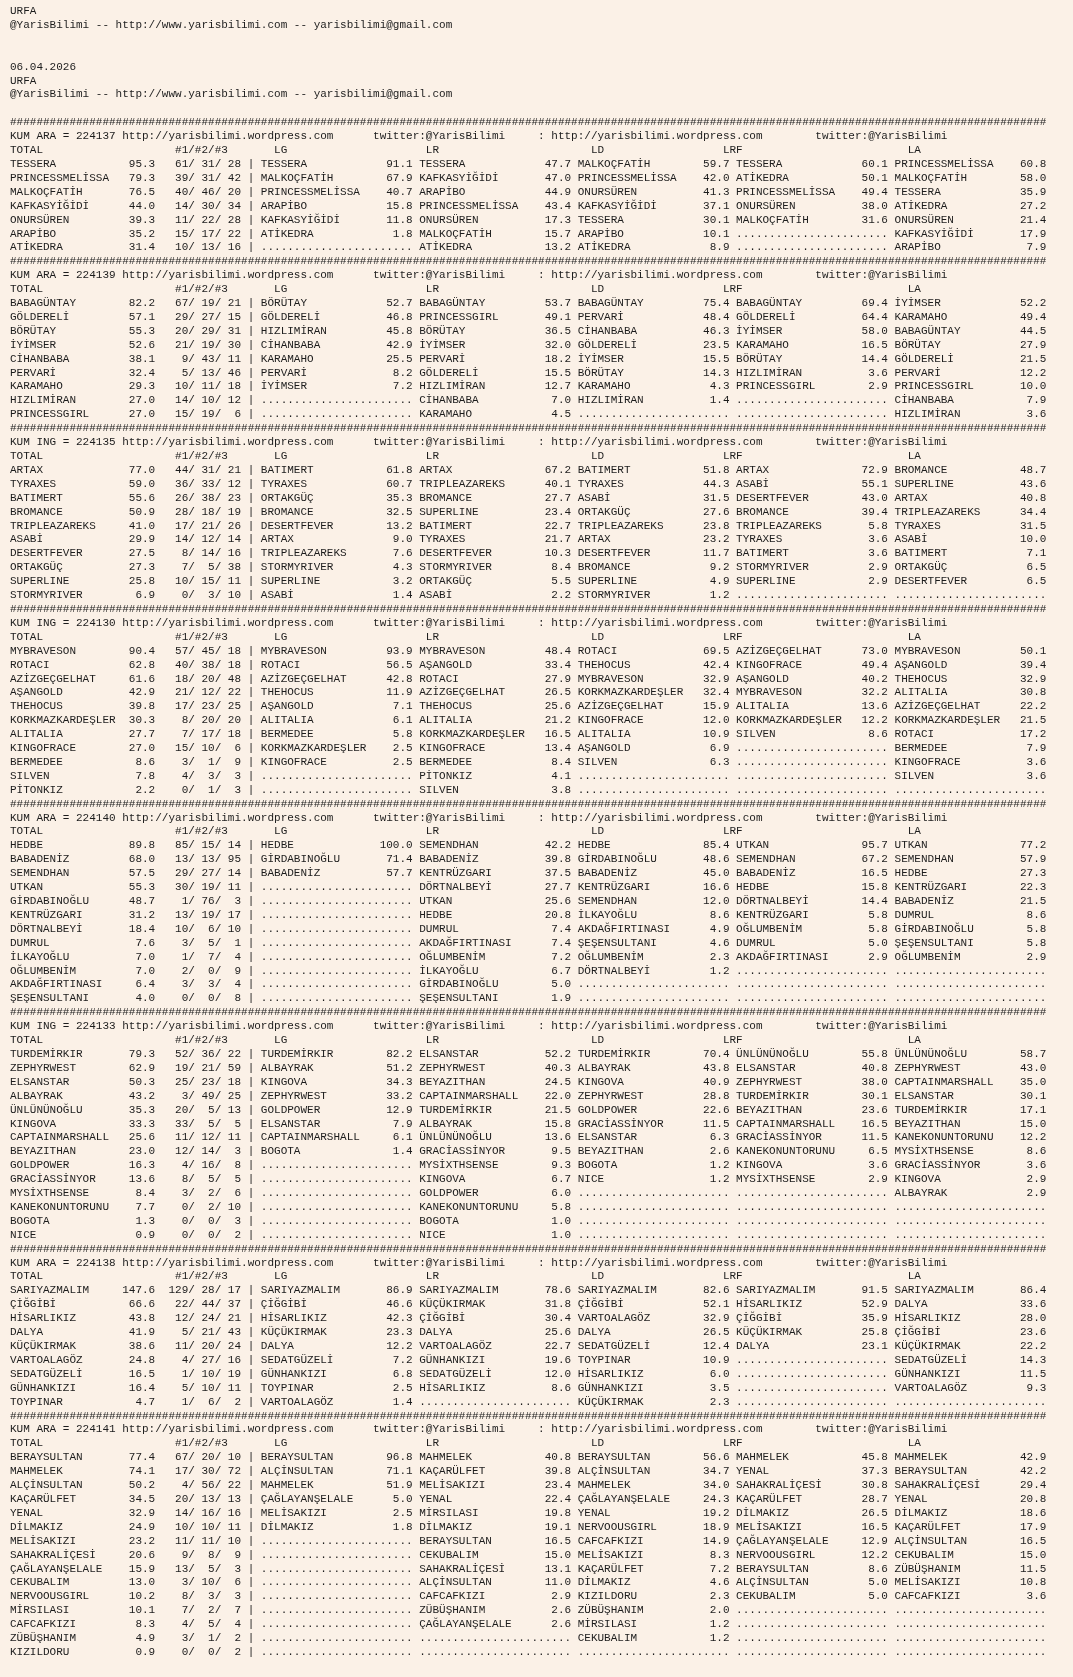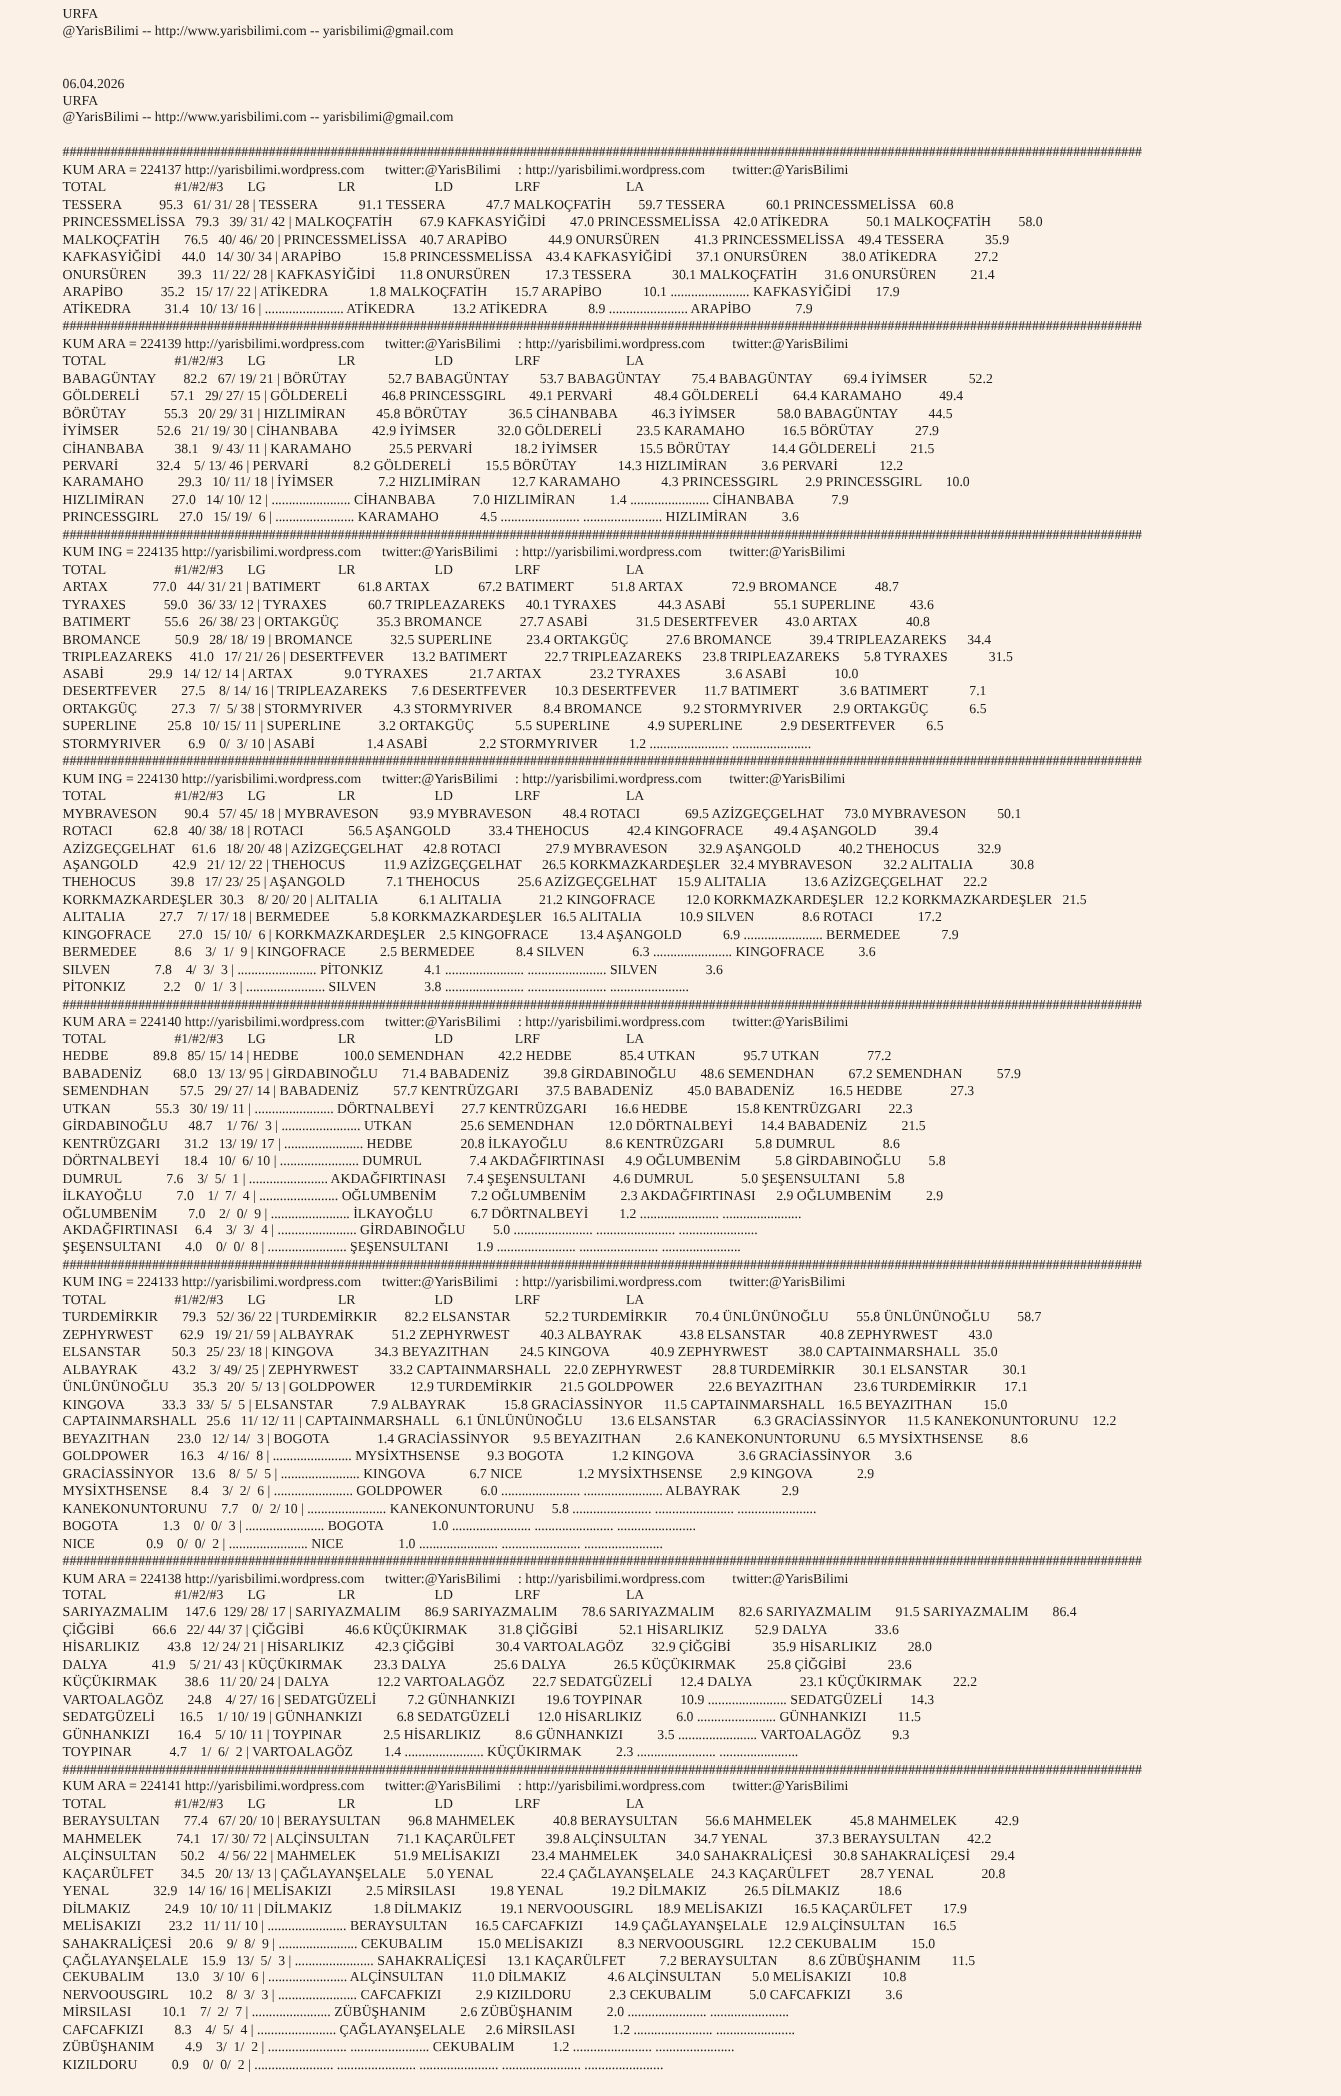--- a/index.html
+++ b/index.html
@@ -5,25 +5,24 @@
   html,body{margin:0;padding:0;}
   body{
     width:1073px;height:1677px;
     background:#fbf1e7;
     overflow:hidden;
   }
   .doc{
     box-sizing:border-box;
     width:979px;height:1677px;
     padding:5px 0 0 10px;
-    font-family:Liberation Serif, serif;
+    font-family:Liberation Mono, monospace;
     font-size:11px;
     line-height:13.9px;
     color:#1c1c1c;
-    margin-left:40px;
   }
   .doc div{white-space:pre;}
 </style>
 </head>
 <body>
 
 <div class="doc">
   <div><div>URFA</div><div>@YarisBilimi -- http://www.yarisbilimi.com -- yarisbilimi@gmail.com</div><div>&nbsp;</div><div>&nbsp;</div><div>06.04.2026</div><div>URFA</div><div>@YarisBilimi -- http://www.yarisbilimi.com -- yarisbilimi@gmail.com</div><div>&nbsp;</div><div>#############################################################################################################################################################</div><div>KUM ARA = 224137 http://yarisbilimi.wordpress.com      twitter:@YarisBilimi     : http://yarisbilimi.wordpress.com        twitter:@YarisBilimi</div><div>TOTAL                    #1/#2/#3       LG                     LR                       LD                  LRF                         LA</div><div>TESSERA           95.3   61/ 31/ 28 | TESSERA            91.1 TESSERA            47.7 MALKOÇFATİH        59.7 TESSERA            60.1 PRINCESSMELİSSA    60.8</div><div>PRINCESSMELİSSA   79.3   39/ 31/ 42 | MALKOÇFATİH        67.9 KAFKASYİĞİDİ       47.0 PRINCESSMELİSSA    42.0 ATİKEDRA           50.1 MALKOÇFATİH        58.0</div><div>MALKOÇFATİH       76.5   40/ 46/ 20 | PRINCESSMELİSSA    40.7 ARAPİBO            44.9 ONURSÜREN          41.3 PRINCESSMELİSSA    49.4 TESSERA            35.9</div><div>KAFKASYİĞİDİ      44.0   14/ 30/ 34 | ARAPİBO            15.8 PRINCESSMELİSSA    43.4 KAFKASYİĞİDİ       37.1 ONURSÜREN          38.0 ATİKEDRA           27.2</div><div>ONURSÜREN         39.3   11/ 22/ 28 | KAFKASYİĞİDİ       11.8 ONURSÜREN          17.3 TESSERA            30.1 MALKOÇFATİH        31.6 ONURSÜREN          21.4</div><div>ARAPİBO           35.2   15/ 17/ 22 | ATİKEDRA            1.8 MALKOÇFATİH        15.7 ARAPİBO            10.1 ....................... KAFKASYİĞİDİ       17.9</div><div>ATİKEDRA          31.4   10/ 13/ 16 | ....................... ATİKEDRA           13.2 ATİKEDRA            8.9 ....................... ARAPİBO             7.9</div><div>#############################################################################################################################################################</div><div>KUM ARA = 224139 http://yarisbilimi.wordpress.com      twitter:@YarisBilimi     : http://yarisbilimi.wordpress.com        twitter:@YarisBilimi</div><div>TOTAL                    #1/#2/#3       LG                     LR                       LD                  LRF                         LA</div><div>BABAGÜNTAY        82.2   67/ 19/ 21 | BÖRÜTAY            52.7 BABAGÜNTAY         53.7 BABAGÜNTAY         75.4 BABAGÜNTAY         69.4 İYİMSER            52.2</div><div>GÖLDERELİ         57.1   29/ 27/ 15 | GÖLDERELİ          46.8 PRINCESSGIRL       49.1 PERVARİ            48.4 GÖLDERELİ          64.4 KARAMAHO           49.4</div><div>BÖRÜTAY           55.3   20/ 29/ 31 | HIZLIMİRAN         45.8 BÖRÜTAY            36.5 CİHANBABA          46.3 İYİMSER            58.0 BABAGÜNTAY         44.5</div><div>İYİMSER           52.6   21/ 19/ 30 | CİHANBABA          42.9 İYİMSER            32.0 GÖLDERELİ          23.5 KARAMAHO           16.5 BÖRÜTAY            27.9</div><div>CİHANBABA         38.1    9/ 43/ 11 | KARAMAHO           25.5 PERVARİ            18.2 İYİMSER            15.5 BÖRÜTAY            14.4 GÖLDERELİ          21.5</div><div>PERVARİ           32.4    5/ 13/ 46 | PERVARİ             8.2 GÖLDERELİ          15.5 BÖRÜTAY            14.3 HIZLIMİRAN          3.6 PERVARİ            12.2</div><div>KARAMAHO          29.3   10/ 11/ 18 | İYİMSER             7.2 HIZLIMİRAN         12.7 KARAMAHO            4.3 PRINCESSGIRL        2.9 PRINCESSGIRL       10.0</div><div>HIZLIMİRAN        27.0   14/ 10/ 12 | ....................... CİHANBABA           7.0 HIZLIMİRAN          1.4 ....................... CİHANBABA           7.9</div><div>PRINCESSGIRL      27.0   15/ 19/  6 | ....................... KARAMAHO            4.5 ....................... ....................... HIZLIMİRAN          3.6</div><div>#############################################################################################################################################################</div><div>KUM ING = 224135 http://yarisbilimi.wordpress.com      twitter:@YarisBilimi     : http://yarisbilimi.wordpress.com        twitter:@YarisBilimi</div><div>TOTAL                    #1/#2/#3       LG                     LR                       LD                  LRF                         LA</div><div>ARTAX             77.0   44/ 31/ 21 | BATIMERT           61.8 ARTAX              67.2 BATIMERT           51.8 ARTAX              72.9 BROMANCE           48.7</div><div>TYRAXES           59.0   36/ 33/ 12 | TYRAXES            60.7 TRIPLEAZAREKS      40.1 TYRAXES            44.3 ASABİ              55.1 SUPERLINE          43.6</div><div>BATIMERT          55.6   26/ 38/ 23 | ORTAKGÜÇ           35.3 BROMANCE           27.7 ASABİ              31.5 DESERTFEVER        43.0 ARTAX              40.8</div><div>BROMANCE          50.9   28/ 18/ 19 | BROMANCE           32.5 SUPERLINE          23.4 ORTAKGÜÇ           27.6 BROMANCE           39.4 TRIPLEAZAREKS      34.4</div><div>TRIPLEAZAREKS     41.0   17/ 21/ 26 | DESERTFEVER        13.2 BATIMERT           22.7 TRIPLEAZAREKS      23.8 TRIPLEAZAREKS       5.8 TYRAXES            31.5</div><div>ASABİ             29.9   14/ 12/ 14 | ARTAX               9.0 TYRAXES            21.7 ARTAX              23.2 TYRAXES             3.6 ASABİ              10.0</div><div>DESERTFEVER       27.5    8/ 14/ 16 | TRIPLEAZAREKS       7.6 DESERTFEVER        10.3 DESERTFEVER        11.7 BATIMERT            3.6 BATIMERT            7.1</div><div>ORTAKGÜÇ          27.3    7/  5/ 38 | STORMYRIVER         4.3 STORMYRIVER         8.4 BROMANCE            9.2 STORMYRIVER         2.9 ORTAKGÜÇ            6.5</div><div>SUPERLINE         25.8   10/ 15/ 11 | SUPERLINE           3.2 ORTAKGÜÇ            5.5 SUPERLINE           4.9 SUPERLINE           2.9 DESERTFEVER         6.5</div><div>STORMYRIVER        6.9    0/  3/ 10 | ASABİ               1.4 ASABİ               2.2 STORMYRIVER         1.2 ....................... .......................</div><div>#############################################################################################################################################################</div><div>KUM ING = 224130 http://yarisbilimi.wordpress.com      twitter:@YarisBilimi     : http://yarisbilimi.wordpress.com        twitter:@YarisBilimi</div><div>TOTAL                    #1/#2/#3       LG                     LR                       LD                  LRF                         LA</div><div>MYBRAVESON        90.4   57/ 45/ 18 | MYBRAVESON         93.9 MYBRAVESON         48.4 ROTACI             69.5 AZİZGEÇGELHAT      73.0 MYBRAVESON         50.1</div><div>ROTACI            62.8   40/ 38/ 18 | ROTACI             56.5 AŞANGOLD           33.4 THEHOCUS           42.4 KINGOFRACE         49.4 AŞANGOLD           39.4</div><div>AZİZGEÇGELHAT     61.6   18/ 20/ 48 | AZİZGEÇGELHAT      42.8 ROTACI             27.9 MYBRAVESON         32.9 AŞANGOLD           40.2 THEHOCUS           32.9</div><div>AŞANGOLD          42.9   21/ 12/ 22 | THEHOCUS           11.9 AZİZGEÇGELHAT      26.5 KORKMAZKARDEŞLER   32.4 MYBRAVESON         32.2 ALITALIA           30.8</div><div>THEHOCUS          39.8   17/ 23/ 25 | AŞANGOLD            7.1 THEHOCUS           25.6 AZİZGEÇGELHAT      15.9 ALITALIA           13.6 AZİZGEÇGELHAT      22.2</div><div>KORKMAZKARDEŞLER  30.3    8/ 20/ 20 | ALITALIA            6.1 ALITALIA           21.2 KINGOFRACE         12.0 KORKMAZKARDEŞLER   12.2 KORKMAZKARDEŞLER   21.5</div><div>ALITALIA          27.7    7/ 17/ 18 | BERMEDEE            5.8 KORKMAZKARDEŞLER   16.5 ALITALIA           10.9 SILVEN              8.6 ROTACI             17.2</div><div>KINGOFRACE        27.0   15/ 10/  6 | KORKMAZKARDEŞLER    2.5 KINGOFRACE         13.4 AŞANGOLD            6.9 ....................... BERMEDEE            7.9</div><div>BERMEDEE           8.6    3/  1/  9 | KINGOFRACE          2.5 BERMEDEE            8.4 SILVEN              6.3 ....................... KINGOFRACE          3.6</div><div>SILVEN             7.8    4/  3/  3 | ....................... PİTONKIZ            4.1 ....................... ....................... SILVEN              3.6</div><div>PİTONKIZ           2.2    0/  1/  3 | ....................... SILVEN              3.8 ....................... ....................... .......................</div><div>#############################################################################################################################################################</div><div>KUM ARA = 224140 http://yarisbilimi.wordpress.com      twitter:@YarisBilimi     : http://yarisbilimi.wordpress.com        twitter:@YarisBilimi</div><div>TOTAL                    #1/#2/#3       LG                     LR                       LD                  LRF                         LA</div><div>HEDBE             89.8   85/ 15/ 14 | HEDBE             100.0 SEMENDHAN          42.2 HEDBE              85.4 UTKAN              95.7 UTKAN              77.2</div><div>BABADENİZ         68.0   13/ 13/ 95 | GİRDABINOĞLU       71.4 BABADENİZ          39.8 GİRDABINOĞLU       48.6 SEMENDHAN          67.2 SEMENDHAN          57.9</div><div>SEMENDHAN         57.5   29/ 27/ 14 | BABADENİZ          57.7 KENTRÜZGARI        37.5 BABADENİZ          45.0 BABADENİZ          16.5 HEDBE              27.3</div><div>UTKAN             55.3   30/ 19/ 11 | ....................... DÖRTNALBEYİ        27.7 KENTRÜZGARI        16.6 HEDBE              15.8 KENTRÜZGARI        22.3</div><div>GİRDABINOĞLU      48.7    1/ 76/  3 | ....................... UTKAN              25.6 SEMENDHAN          12.0 DÖRTNALBEYİ        14.4 BABADENİZ          21.5</div><div>KENTRÜZGARI       31.2   13/ 19/ 17 | ....................... HEDBE              20.8 İLKAYOĞLU           8.6 KENTRÜZGARI         5.8 DUMRUL              8.6</div><div>DÖRTNALBEYİ       18.4   10/  6/ 10 | ....................... DUMRUL              7.4 AKDAĞFIRTINASI      4.9 OĞLUMBENİM          5.8 GİRDABINOĞLU        5.8</div><div>DUMRUL             7.6    3/  5/  1 | ....................... AKDAĞFIRTINASI      7.4 ŞEŞENSULTANI        4.6 DUMRUL              5.0 ŞEŞENSULTANI        5.8</div><div>İLKAYOĞLU          7.0    1/  7/  4 | ....................... OĞLUMBENİM          7.2 OĞLUMBENİM          2.3 AKDAĞFIRTINASI      2.9 OĞLUMBENİM          2.9</div><div>OĞLUMBENİM         7.0    2/  0/  9 | ....................... İLKAYOĞLU           6.7 DÖRTNALBEYİ         1.2 ....................... .......................</div><div>AKDAĞFIRTINASI     6.4    3/  3/  4 | ....................... GİRDABINOĞLU        5.0 ....................... ....................... .......................</div><div>ŞEŞENSULTANI       4.0    0/  0/  8 | ....................... ŞEŞENSULTANI        1.9 ....................... ....................... .......................</div><div>#############################################################################################################################################################</div><div>KUM ING = 224133 http://yarisbilimi.wordpress.com      twitter:@YarisBilimi     : http://yarisbilimi.wordpress.com        twitter:@YarisBilimi</div><div>TOTAL                    #1/#2/#3       LG                     LR                       LD                  LRF                         LA</div><div>TURDEMİRKIR       79.3   52/ 36/ 22 | TURDEMİRKIR        82.2 ELSANSTAR          52.2 TURDEMİRKIR        70.4 ÜNLÜNÜNOĞLU        55.8 ÜNLÜNÜNOĞLU        58.7</div><div>ZEPHYRWEST        62.9   19/ 21/ 59 | ALBAYRAK           51.2 ZEPHYRWEST         40.3 ALBAYRAK           43.8 ELSANSTAR          40.8 ZEPHYRWEST         43.0</div><div>ELSANSTAR         50.3   25/ 23/ 18 | KINGOVA            34.3 BEYAZITHAN         24.5 KINGOVA            40.9 ZEPHYRWEST         38.0 CAPTAINMARSHALL    35.0</div><div>ALBAYRAK          43.2    3/ 49/ 25 | ZEPHYRWEST         33.2 CAPTAINMARSHALL    22.0 ZEPHYRWEST         28.8 TURDEMİRKIR        30.1 ELSANSTAR          30.1</div><div>ÜNLÜNÜNOĞLU       35.3   20/  5/ 13 | GOLDPOWER          12.9 TURDEMİRKIR        21.5 GOLDPOWER          22.6 BEYAZITHAN         23.6 TURDEMİRKIR        17.1</div><div>KINGOVA           33.3   33/  5/  5 | ELSANSTAR           7.9 ALBAYRAK           15.8 GRACİASSİNYOR      11.5 CAPTAINMARSHALL    16.5 BEYAZITHAN         15.0</div><div>CAPTAINMARSHALL   25.6   11/ 12/ 11 | CAPTAINMARSHALL     6.1 ÜNLÜNÜNOĞLU        13.6 ELSANSTAR           6.3 GRACİASSİNYOR      11.5 KANEKONUNTORUNU    12.2</div><div>BEYAZITHAN        23.0   12/ 14/  3 | BOGOTA              1.4 GRACİASSİNYOR       9.5 BEYAZITHAN          2.6 KANEKONUNTORUNU     6.5 MYSİXTHSENSE        8.6</div><div>GOLDPOWER         16.3    4/ 16/  8 | ....................... MYSİXTHSENSE        9.3 BOGOTA              1.2 KINGOVA             3.6 GRACİASSİNYOR       3.6</div><div>GRACİASSİNYOR     13.6    8/  5/  5 | ....................... KINGOVA             6.7 NICE                1.2 MYSİXTHSENSE        2.9 KINGOVA             2.9</div><div>MYSİXTHSENSE       8.4    3/  2/  6 | ....................... GOLDPOWER           6.0 ....................... ....................... ALBAYRAK            2.9</div><div>KANEKONUNTORUNU    7.7    0/  2/ 10 | ....................... KANEKONUNTORUNU     5.8 ....................... ....................... .......................</div><div>BOGOTA             1.3    0/  0/  3 | ....................... BOGOTA              1.0 ....................... ....................... .......................</div><div>NICE               0.9    0/  0/  2 | ....................... NICE                1.0 ....................... ....................... .......................</div><div>#############################################################################################################################################################</div><div>KUM ARA = 224138 http://yarisbilimi.wordpress.com      twitter:@YarisBilimi     : http://yarisbilimi.wordpress.com        twitter:@YarisBilimi</div><div>TOTAL                    #1/#2/#3       LG                     LR                       LD                  LRF                         LA</div><div>SARIYAZMALIM     147.6  129/ 28/ 17 | SARIYAZMALIM       86.9 SARIYAZMALIM       78.6 SARIYAZMALIM       82.6 SARIYAZMALIM       91.5 SARIYAZMALIM       86.4</div><div>ÇİĞGİBİ           66.6   22/ 44/ 37 | ÇİĞGİBİ            46.6 KÜÇÜKIRMAK         31.8 ÇİĞGİBİ            52.1 HİSARLIKIZ         52.9 DALYA              33.6</div><div>HİSARLIKIZ        43.8   12/ 24/ 21 | HİSARLIKIZ         42.3 ÇİĞGİBİ            30.4 VARTOALAGÖZ        32.9 ÇİĞGİBİ            35.9 HİSARLIKIZ         28.0</div><div>DALYA             41.9    5/ 21/ 43 | KÜÇÜKIRMAK         23.3 DALYA              25.6 DALYA              26.5 KÜÇÜKIRMAK         25.8 ÇİĞGİBİ            23.6</div><div>KÜÇÜKIRMAK        38.6   11/ 20/ 24 | DALYA              12.2 VARTOALAGÖZ        22.7 SEDATGÜZELİ        12.4 DALYA              23.1 KÜÇÜKIRMAK         22.2</div><div>VARTOALAGÖZ       24.8    4/ 27/ 16 | SEDATGÜZELİ         7.2 GÜNHANKIZI         19.6 TOYPINAR           10.9 ....................... SEDATGÜZELİ        14.3</div><div>SEDATGÜZELİ       16.5    1/ 10/ 19 | GÜNHANKIZI          6.8 SEDATGÜZELİ        12.0 HİSARLIKIZ          6.0 ....................... GÜNHANKIZI         11.5</div><div>GÜNHANKIZI        16.4    5/ 10/ 11 | TOYPINAR            2.5 HİSARLIKIZ          8.6 GÜNHANKIZI          3.5 ....................... VARTOALAGÖZ         9.3</div><div>TOYPINAR           4.7    1/  6/  2 | VARTOALAGÖZ         1.4 ....................... KÜÇÜKIRMAK          2.3 ....................... .......................</div><div>#############################################################################################################################################################</div><div>KUM ARA = 224141 http://yarisbilimi.wordpress.com      twitter:@YarisBilimi     : http://yarisbilimi.wordpress.com        twitter:@YarisBilimi</div><div>TOTAL                    #1/#2/#3       LG                     LR                       LD                  LRF                         LA</div><div>BERAYSULTAN       77.4   67/ 20/ 10 | BERAYSULTAN        96.8 MAHMELEK           40.8 BERAYSULTAN        56.6 MAHMELEK           45.8 MAHMELEK           42.9</div><div>MAHMELEK          74.1   17/ 30/ 72 | ALÇİNSULTAN        71.1 KAÇARÜLFET         39.8 ALÇİNSULTAN        34.7 YENAL              37.3 BERAYSULTAN        42.2</div><div>ALÇİNSULTAN       50.2    4/ 56/ 22 | MAHMELEK           51.9 MELİSAKIZI         23.4 MAHMELEK           34.0 SAHAKRALİÇESİ      30.8 SAHAKRALİÇESİ      29.4</div><div>KAÇARÜLFET        34.5   20/ 13/ 13 | ÇAĞLAYANŞELALE      5.0 YENAL              22.4 ÇAĞLAYANŞELALE     24.3 KAÇARÜLFET         28.7 YENAL              20.8</div><div>YENAL             32.9   14/ 16/ 16 | MELİSAKIZI          2.5 MİRSILASI          19.8 YENAL              19.2 DİLMAKIZ           26.5 DİLMAKIZ           18.6</div><div>DİLMAKIZ          24.9   10/ 10/ 11 | DİLMAKIZ            1.8 DİLMAKIZ           19.1 NERVOOUSGIRL       18.9 MELİSAKIZI         16.5 KAÇARÜLFET         17.9</div><div>MELİSAKIZI        23.2   11/ 11/ 10 | ....................... BERAYSULTAN        16.5 CAFCAFKIZI         14.9 ÇAĞLAYANŞELALE     12.9 ALÇİNSULTAN        16.5</div><div>SAHAKRALİÇESİ     20.6    9/  8/  9 | ....................... CEKUBALIM          15.0 MELİSAKIZI          8.3 NERVOOUSGIRL       12.2 CEKUBALIM          15.0</div><div>ÇAĞLAYANŞELALE    15.9   13/  5/  3 | ....................... SAHAKRALİÇESİ      13.1 KAÇARÜLFET          7.2 BERAYSULTAN         8.6 ZÜBÜŞHANIM         11.5</div><div>CEKUBALIM         13.0    3/ 10/  6 | ....................... ALÇİNSULTAN        11.0 DİLMAKIZ            4.6 ALÇİNSULTAN         5.0 MELİSAKIZI         10.8</div><div>NERVOOUSGIRL      10.2    8/  3/  3 | ....................... CAFCAFKIZI          2.9 KIZILDORU           2.3 CEKUBALIM           5.0 CAFCAFKIZI          3.6</div><div>MİRSILASI         10.1    7/  2/  7 | ....................... ZÜBÜŞHANIM          2.6 ZÜBÜŞHANIM          2.0 ....................... .......................</div><div>CAFCAFKIZI         8.3    4/  5/  4 | ....................... ÇAĞLAYANŞELALE      2.6 MİRSILASI           1.2 ....................... .......................</div><div>ZÜBÜŞHANIM         4.9    3/  1/  2 | ....................... ....................... CEKUBALIM           1.2 ....................... .......................</div><div>KIZILDORU          0.9    0/  0/  2 | ....................... ....................... ....................... ....................... .......................</div></div>
 </div>
 

